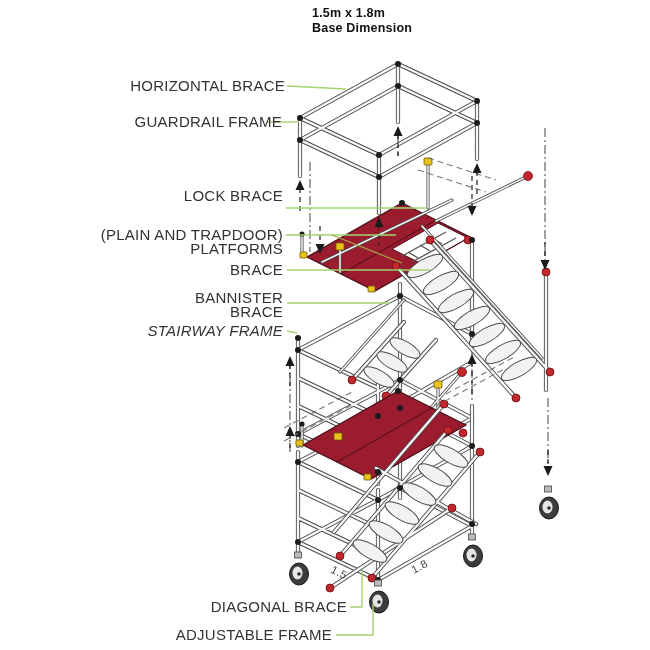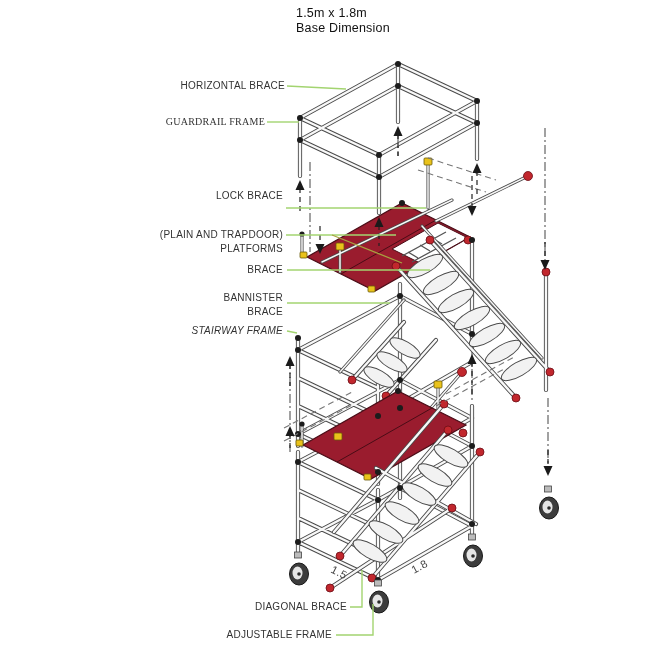--- a/index.html
+++ b/index.html
@@ -1,21 +1,21 @@
 <!DOCTYPE html>
 <html><head>
 <meta charset="utf-8">
 <style>
   html,body{margin:0;padding:0;background:#ffffff;}
   #stage{position:relative;width:650px;height:650px;background:#ffffff;overflow:hidden;
          font-family:"Liberation Sans", sans-serif;}
   #art{position:absolute;left:0;top:0;}
-  .lbl{position:absolute;font-size:10px;letter-spacing:.25px;color:#333;white-space:nowrap;
+  .lbl{position:absolute;font-size:15px;letter-spacing:.25px;color:#333;white-space:nowrap;
        text-align:right;line-height:14px;}
-  .title{position:absolute;left:296px;top:6px;font-size:12.5px;font-weight:normal;color:#111;
+  .title{position:absolute;left:312px;top:6px;font-size:12.5px;font-weight:bold;color:#111;
          line-height:15px;letter-spacing:.2px;}
   
   .to{fill:none;stroke:#4a4a4a;stroke-width:4.2;stroke-linecap:round;}
   .ti{fill:none;stroke:#f8f8f8;stroke-width:2.4;stroke-linecap:round;}
   .tno{fill:none;stroke:#4a4a4a;stroke-width:3.1;stroke-linecap:round;}
   .dashdot{stroke:#555;stroke-width:1.1;fill:none;stroke-dasharray:9 3 2 3;}
   .ghost{stroke:#777;stroke-width:1.1;fill:none;stroke-dasharray:6 4;}
   .shaft{stroke:#222;stroke-width:1.2;fill:none;stroke-dasharray:5 4;}
   .arrow{fill:#1a1a1a;stroke:none;}
   .knob{fill:#1c1c1c;}
@@ -258,21 +258,21 @@
     <text class="dim" transform="translate(330 572) rotate(27)">1.5</text>
     <text class="dim" transform="translate(414 574) rotate(-29)">1.8</text>
   </svg>
 
   <div class="title">
     <div>1.5m x 1.8m</div>
     <div>Base Dimension</div>
   </div>
 
   <div class="lbl" style="right:365px;top:79px;">HORIZONTAL BRACE</div>
-  <div class="lbl" style="right:385px;top:115px;font-family:Liberation Serif, serif;">GUARDRAIL FRAME</div>
+  <div class="lbl" style="right:368px;top:115px;">GUARDRAIL FRAME</div>
   <div class="lbl" style="right:367px;top:189px;">LOCK BRACE</div>
   <div class="lbl" style="right:367px;top:228px;">
     <div>(PLAIN AND TRAPDOOR)</div>
     <div>PLATFORMS</div>
   </div>
   <div class="lbl" style="right:367px;top:263px;">BRACE</div>
   <div class="lbl" style="right:367px;top:291px;">
     <div>BANNISTER</div>
     <div>BRACE</div>
   </div>

